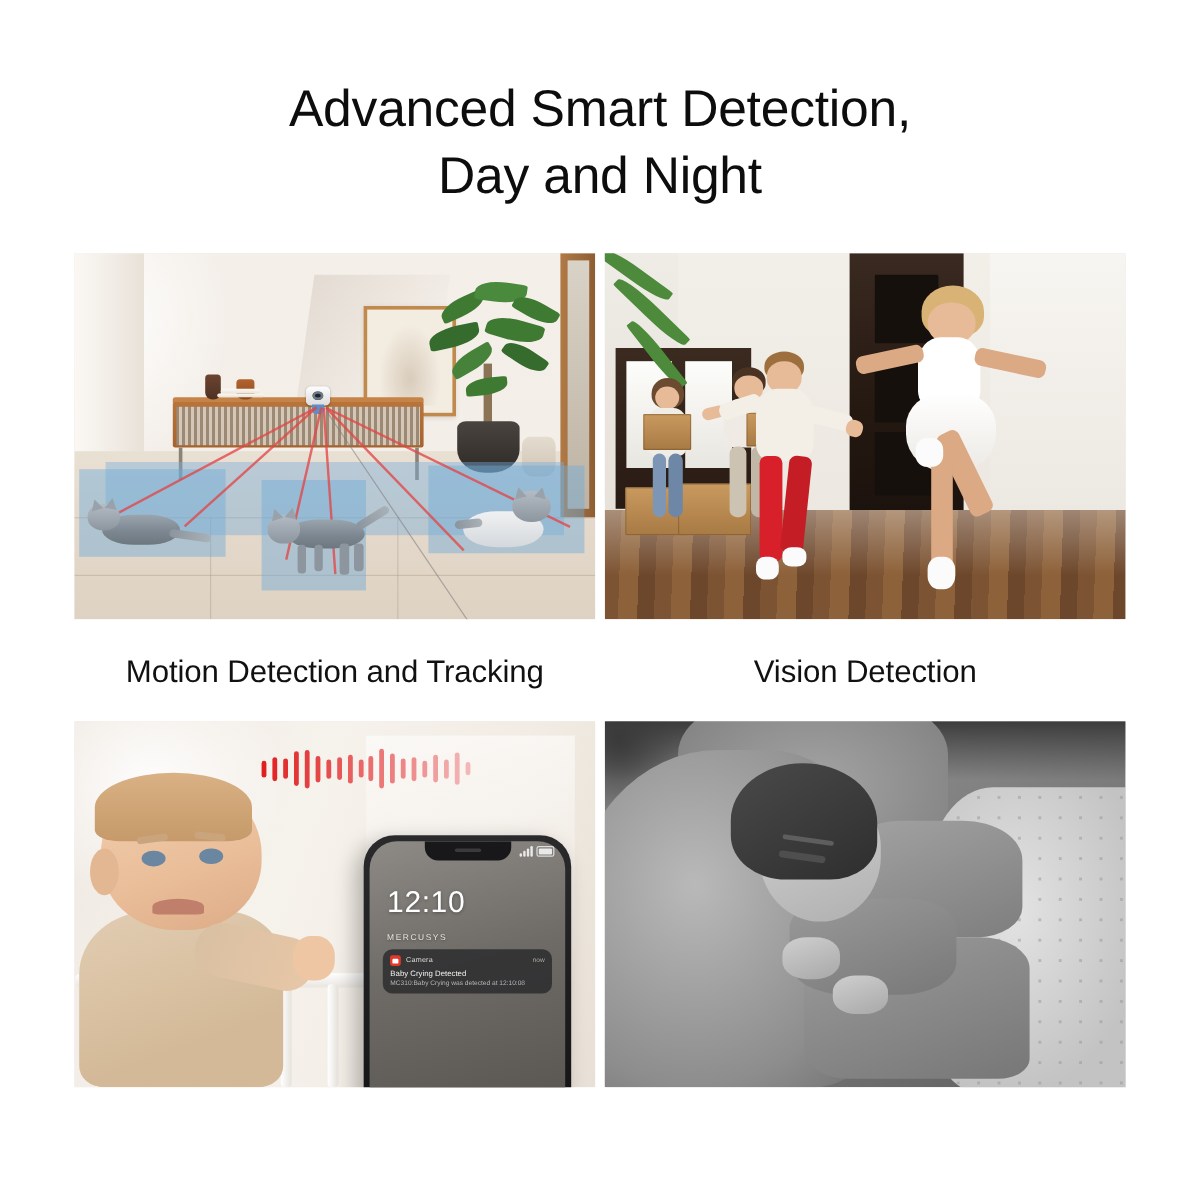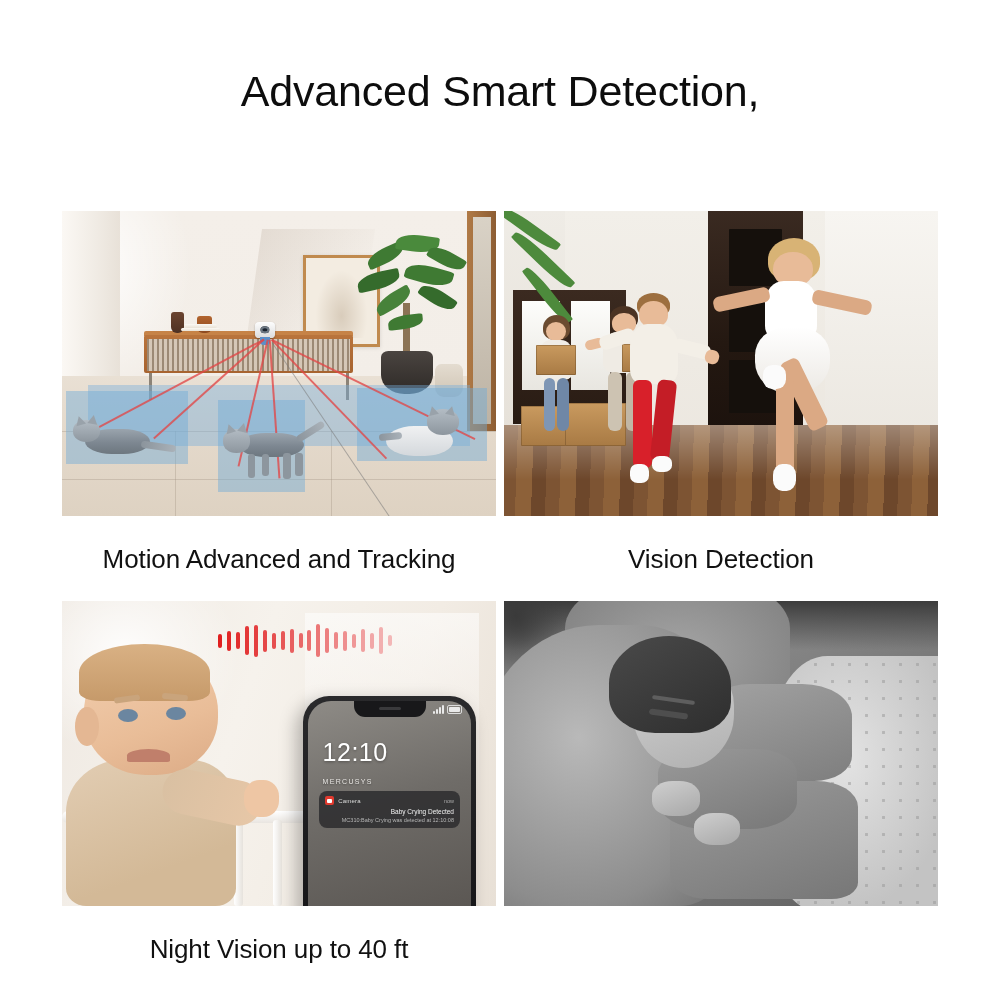--- a/index.html
+++ b/index.html
@@ -179,21 +179,21 @@
   .wave{position:absolute;left:36%;top:7%;width:40%;height:12%;
      display:flex;align-items:center;justify-content:space-between;}
   .wave b{display:block;width:4px;border-radius:2px;}
 
   .phone{position:absolute;left:55.5%;top:31%;width:40%;height:74%;
      background:linear-gradient(180deg,#2a2a2c,#151517);
      border-radius:26px 26px 0 0;padding:3px;box-sizing:border-box;
      box-shadow:-6px 6px 18px rgba(0,0,0,.28);}
   .phone-screen{position:absolute;left:5px;top:5px;right:5px;bottom:0;
      border-radius:23px 23px 0 0;overflow:hidden;
-     background:linear-gradient(165deg,#8e8b86,#6f6c68 45%,#595551);text-align:right;}
+     background:linear-gradient(165deg,#8e8b86,#6f6c68 45%,#595551);}
   .notch{position:absolute;left:50%;top:0;transform:translateX(-50%);
      width:44%;height:16px;background:#18181a;border-radius:0 0 11px 11px;z-index:3;}
   .notch .spk{position:absolute;left:50%;top:6px;transform:translateX(-50%);
      width:22px;height:3px;background:#3a3a3c;border-radius:2px;}
   .status{position:absolute;right:9px;top:4px;display:flex;align-items:center;gap:3px;z-index:3;}
   .bars{display:flex;align-items:flex-end;gap:1px;}
   .bars i{display:block;width:2px;background:#e9e9e9;border-radius:1px;}
   .batt{width:13px;height:7px;border:1px solid #dcdcdc;border-radius:2px;position:relative;}
   .batt:before{content:"";position:absolute;inset:1px;background:#e9e9e9;border-radius:1px;}
   .lock-time{position:absolute;left:9%;top:17%;font-size:25px;color:#fff;font-weight:400;
@@ -246,20 +246,21 @@
   .s-body{position:absolute;left:26%;top:58%;width:62%;height:44%;
      background:linear-gradient(160deg,#9b9b9b,#777777);border-radius:26% 22% 14% 20%;}
 </style>
 </head>
 <body>
 
 <div class="page">
 
   <div class="headline">
     <span class="ln">Advanced Smart Detection,</span>
+    <span class="ln">Day and Night</span>
   </div>
 
   <div class="grid">
 
     <div class="cell-img">
       <div class="room">
         <div class="wall-glow"></div>
         <div class="curtain"></div>
         <div class="shadow-wall"></div>
         <div class="floor"></div>
@@ -411,21 +412,21 @@
           <div class="p-arm skin-d" style="left:-16%;top:20%;width:44%;height:5.5%;transform:rotate(-12deg);"></div>
           <div class="p-arm skin-d" style="left:60%;top:21%;width:46%;height:5.5%;transform:rotate(12deg);"></div>
           <div class="p-leg skin-d" style="left:46%;top:44%;width:15%;height:28%;transform:rotate(-26deg);"></div>
           <div class="p-leg skin-d" style="left:32%;top:52%;width:14%;height:36%;"></div>
           <div class="p-sock" style="left:22%;top:47%;width:18%;height:9%;"></div>
           <div class="p-sock" style="left:30%;top:84%;width:18%;height:10%;"></div>
         </div>
       </div>
     </div>
 
-    <div class="cell-cap">Motion Advanced and Tracking</div>
+    <div class="cell-cap">Motion Detection and Tracking</div>
     <div class="cell-cap">Vision Detection</div>
 
     <div class="cell-img">
       <div class="nursery">
         <div class="blur1"></div>
         <div class="blur2"></div>
 
         <div class="crib">
           <div class="rail"></div>
           <div class="slat" style="left:6%;"></div>
@@ -520,16 +521,15 @@
           <div class="s-face"></div>
           <div class="s-hair"></div>
           <div class="s-brow" style="left:20%;top:27%;transform:rotate(8deg);"></div>
           <div class="s-eye" style="left:19%;top:32%;transform:rotate(8deg);"></div>
           <div class="s-hand" style="left:20%;top:58%;width:16%;height:13%;"></div>
           <div class="s-hand" style="left:34%;top:70%;width:15%;height:12%;"></div>
         </div>
       </div>
     </div>
 
-    <div class="cell-cap">Night Vision up to 40 ft</div>
 
   </div>
 </div>
 
 </body></html>

